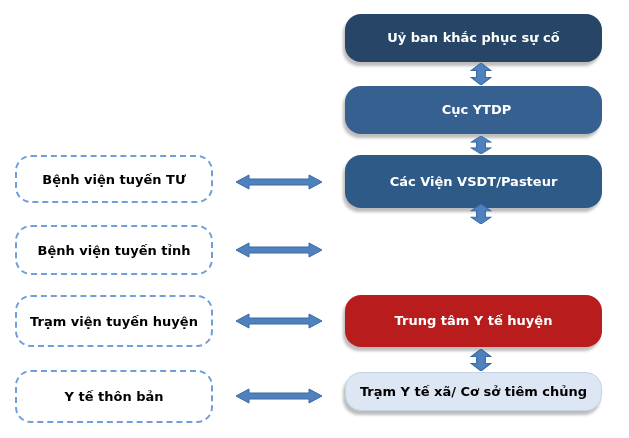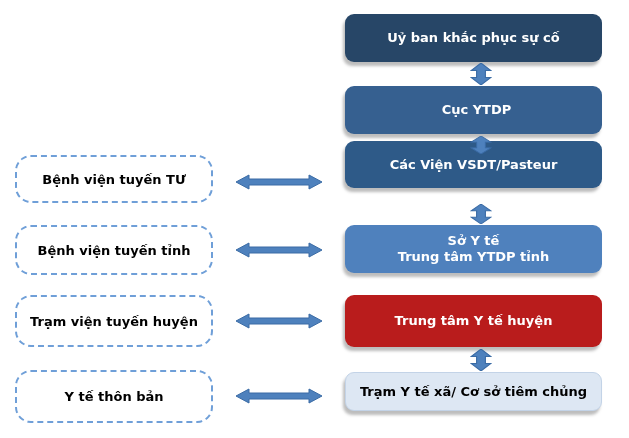--- a/index.html
+++ b/index.html
@@ -7,33 +7,33 @@
     position:relative;
     width:629px;height:438px;
     background:#ffffff;
     font-family:"DejaVu Sans","Liberation Sans",sans-serif;
     overflow:hidden;
   }
   
   .rbox{
     position:absolute;
     left:345px;width:257px;
-    border-radius:9px;
+    border-radius:16px;
     display:flex;align-items:center;justify-content:center;
     text-align:center;
     font-weight:bold;font-size:13px;line-height:16px;
     color:#ffffff;
     box-shadow:-2px 4px 3px rgba(90,90,90,0.40);
     box-sizing:border-box;
     white-space:pre-line;
     padding:2px 6px;
   }
   .r1{top:14px;height:48px;}
   .r2{top:86px;height:48px;padding-left:12px;}
-  .r3{top:141px;height:47px;}
+  .r3{top:155px;height:53px;}
   .r4{top:225px;height:48px;}
   .r5{top:295px;height:52px;}
   .r6{top:372px;height:39px;color:#000000;border:1px solid #c3d3e7;}
   
   .lbox{
     position:absolute;
     left:15px;width:198px;
     border:2px dashed #6f9fd8;
     border-radius:16px;
     background:#ffffff;
@@ -66,22 +66,20 @@
 <body>
 
 <div class="canvas">
 
   <div class="rbox r1" style="background-color: rgb(39, 70, 103);">Uỷ ban khắc phục sự cố</div>
 
   <div class="rbox r2" style="background-color: rgb(54, 96, 144);">Cục YTDP</div>
 
   <div class="rbox r3" style="background-color: rgb(46, 90, 136);">Các Viện VSDT/Pasteur</div>
 
-  <div class="rbox r4" style="background-color: rgb(79, 129, 189);">Sở Y tế
-Trung tâm YTDP tỉnh</div>
 
   <div class="rbox r5" style="background-color: #b91c1c;">Trung tâm Y tế huyện</div>
 
   <div class="rbox r6" style="background-color: rgb(221, 231, 243);">Trạm Y tế xã/ Cơ sở tiêm chủng</div>
 
   <div class="lbox l2">Bệnh viện tuyến tỉnh</div>
 
   <div class="lbox l1">Bệnh viện tuyến TƯ</div>
 
   <div class="lbox l3">Trạm viện tuyến huyện</div>

